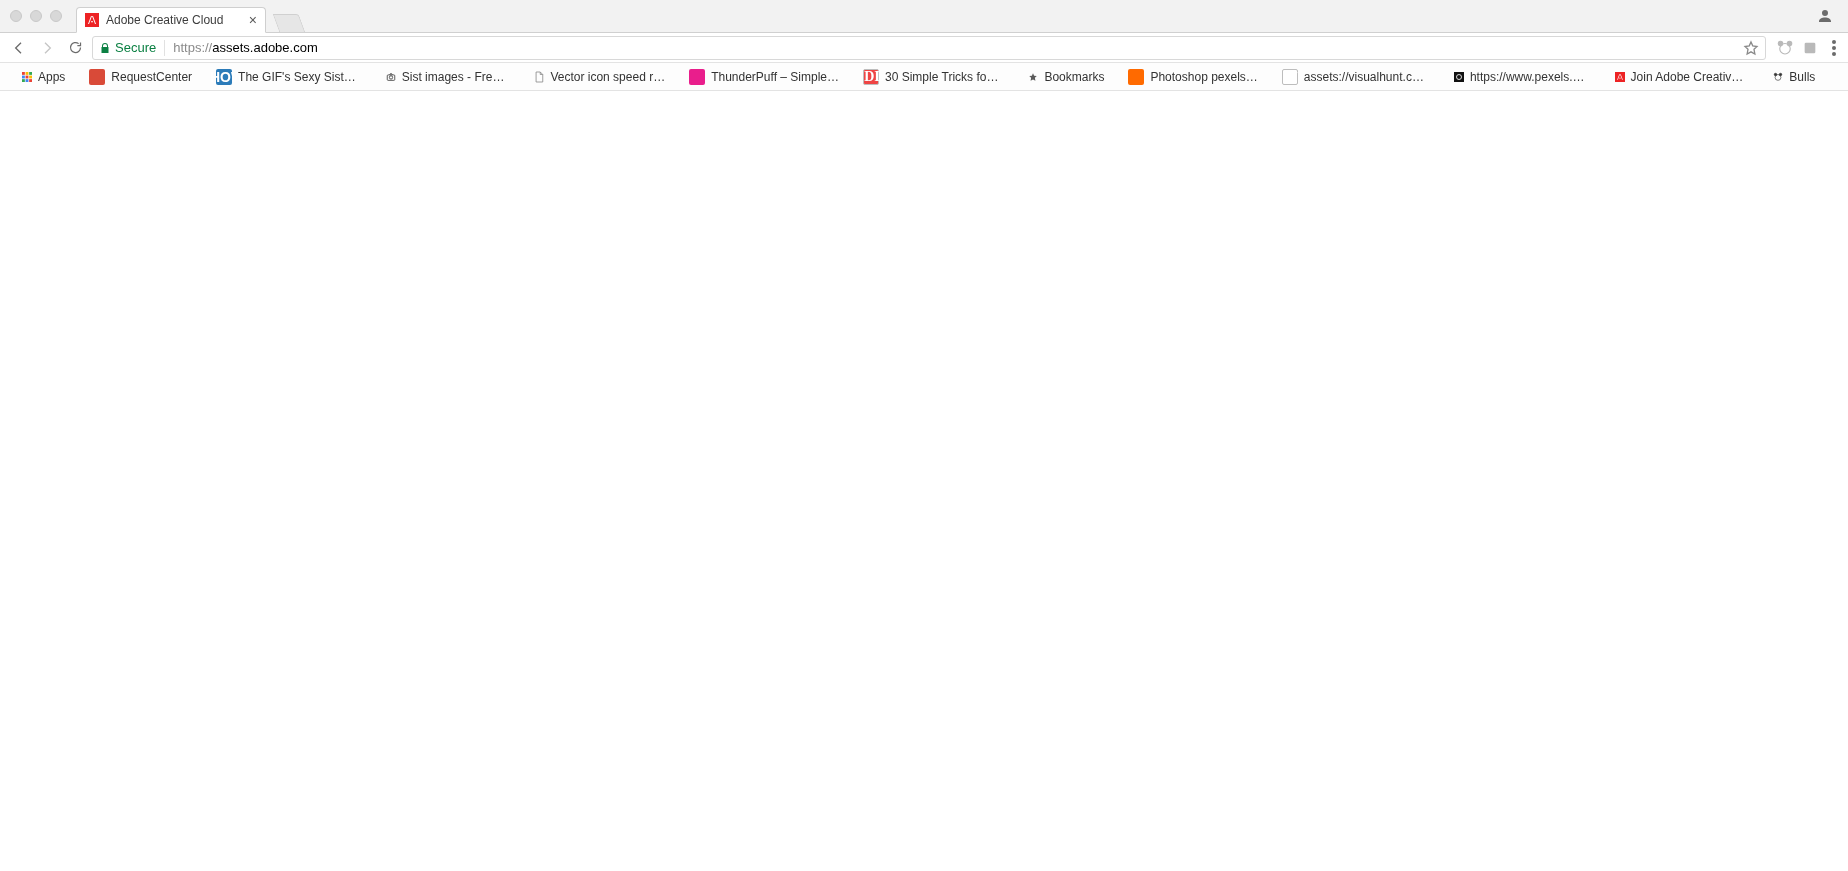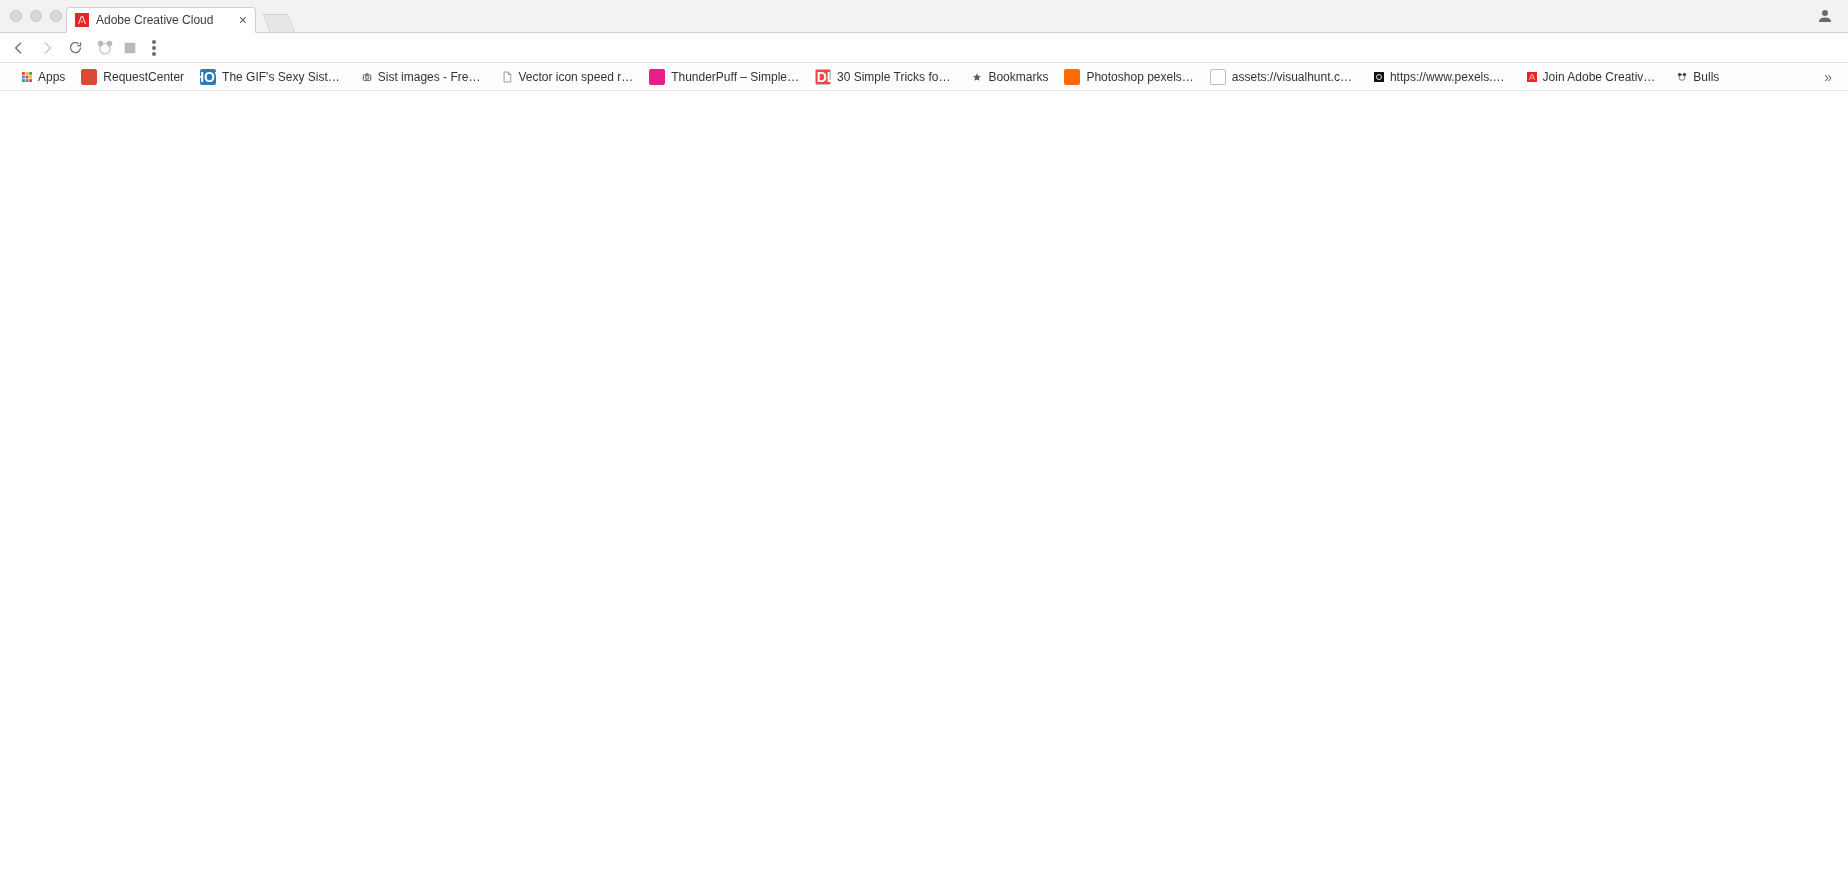--- a/index.html
+++ b/index.html
@@ -7,20 +7,21 @@
   .chrome { width: 100%; height: 100%; display: flex; flex-direction: column; }
 
   
   .titlebar {
     height: 33px;
     background: #f2f2f2;
     border-bottom: 1px solid #d0d0d0;
     display: flex;
     align-items: flex-end;
     position: relative;
+    padding-left: 10px;
   }
   .traffic-lights {
     display: flex;
     gap: 8px;
     position: absolute;
     top: 10px;
     left: 10px;
   }
   .traffic-light {
     width: 12px; height: 12px; border-radius: 50%;
@@ -121,21 +122,21 @@
   
   .bookbar {
     height: 28px;
     background: #fdfdfd;
     border-bottom: 1px solid #e3e3e3;
     display: flex;
     align-items: center;
     padding: 0 10px;
     font-size: 12px;
     color: #333;
-    gap: 4px;
+    gap: 12px;
   }
   .bm {
     display: flex; align-items: center;
     padding: 3px 6px;
     border-radius: 3px;
     gap: 6px;
     white-space: nowrap;
   }
   .bm .bico {
     width: 16px; height: 16px;
@@ -148,21 +149,21 @@
   .bookbar .spacer { flex: 1; }
   .bookbar .overflow { color:#6b6b6b; padding:0 6px; font-size:14px; }
 
   
   .ico-apps { background: linear-gradient(45deg,#ea4335 25%,#fbbc05 25% 50%,#34a853 50% 75%,#4285f4 75%); }
   .ico-request { background:#d94a38; }
   .ico-how  { background:#2b7bb9; font-size:7px; }
   .ico-cam  { background:#3a3a3a; }
   .ico-doc  { background:#fff; border:1px solid #bdbdbd; }
   .ico-thunder { background:#e91e8c; }
-  .ico-dl   { background:#ef4444; color:#000; border:1px solid #bdbdbd; font-size:8px; }
+  .ico-dl   { background:#ef4444; color:#000; border:1px solid #bdbdbd; font-size:8px;font-family:Liberation Serif, serif; }
   .ico-star { background:#5a5a5a; }
   .ico-ps   { background:#ff6a00; }
   .ico-vh   { background:#fff; color:#49b96b; border:1px solid #bdbdbd; }
   .ico-pex  { background:#111; }
   .ico-adobe{ background:#ed2224; }
   .ico-panda{ background:#fff; border:1px solid #bdbdbd; color:#000; }
 
   
   .page {
     flex: 1;
@@ -216,20 +217,37 @@
           <path d="M9 4 L17 12 L9 20"></path>
         </svg>
     </div>
     <div class="nav-btn">
       <svg width="15" height="15" viewBox="0 0 24 24" fill="none" stroke="#6b6b6b" stroke-width="2">
           <path d="M20 12a8 8 0 1 1-3-6.2"></path>
           <path d="M20 4v5h-5"></path>
         </svg>
     </div>
 
+    <div class="omnibox">
+      <span class="lock">
+        <svg width="12" height="12" viewBox="0 0 24 24" fill="#0b8043">
+            <path d="M6 10V8a6 6 0 0 1 12 0v2h1v12H5V10zm2 0h8V8a4 4 0 0 0-8 0z"></path>
+          </svg>
+      </span>
+      <span class="secure">Secure</span>
+      <span class="sep"></span>
+      <span class="url">
+        <span class="host-sub">https://</span><span class="host-main">assets.adobe.com</span><span class="path"></span>
+      </span>
+      <span class="star">
+        <svg width="16" height="16" viewBox="0 0 24 24" fill="none" stroke="#8a8a8a" stroke-width="2">
+            <path d="M12 3l2.6 5.8L21 9.7l-4.5 4.2L17.8 21 12 17.8 6.2 21l1.3-7.1L3 9.7l6.4-.9z"></path>
+          </svg>
+      </span>
+    </div>
 
     <div class="ext-icons">
       <span>
         <svg width="18" height="18" viewBox="0 0 24 24" fill="none" stroke="#b9b9b9" stroke-width="1.5">
             <circle cx="12" cy="13" r="7"></circle>
             <circle cx="6" cy="6" r="3" fill="#b9b9b9"></circle>
             <circle cx="18" cy="6" r="3" fill="#b9b9b9"></circle>
           </svg>
       </span>
       <span>

